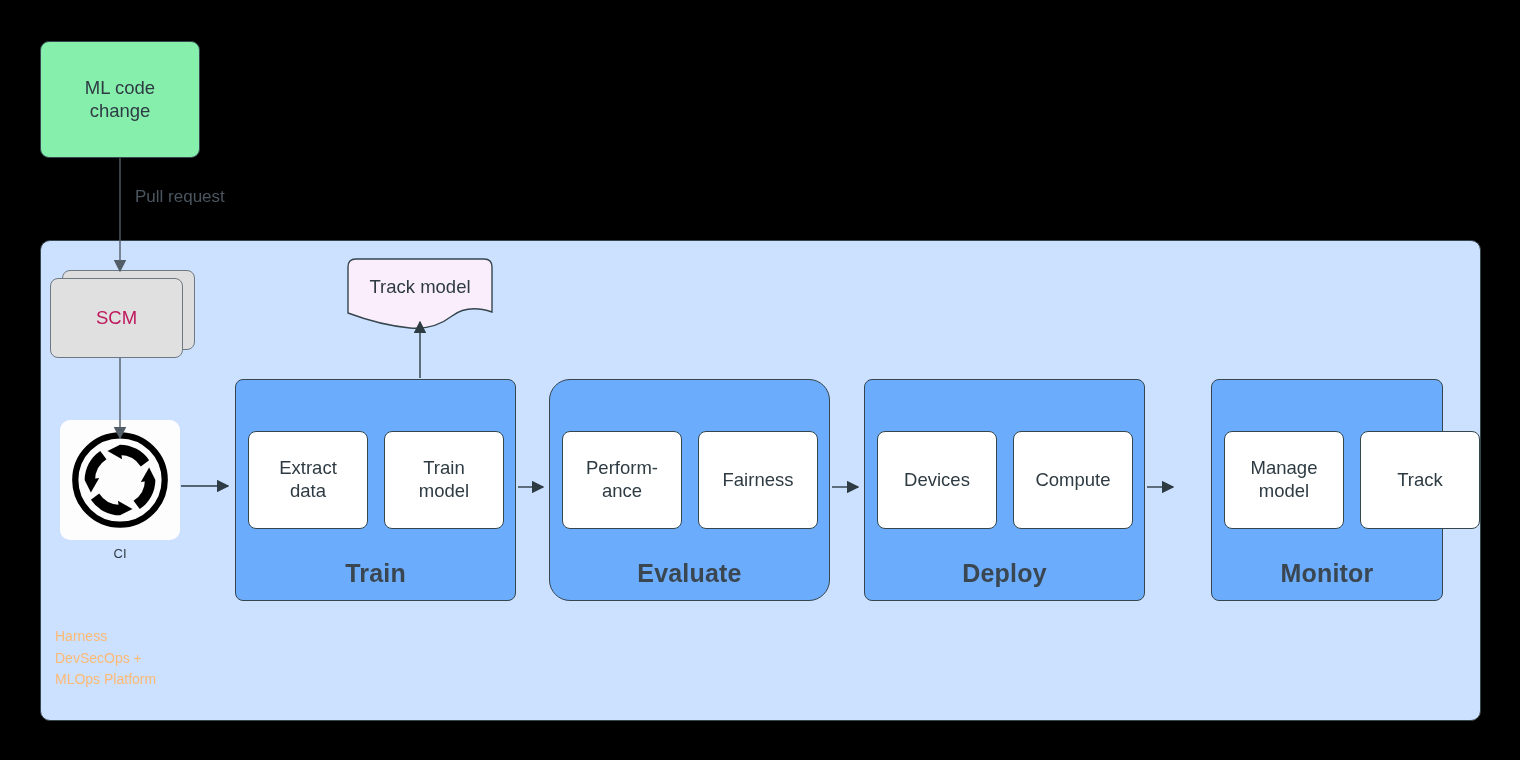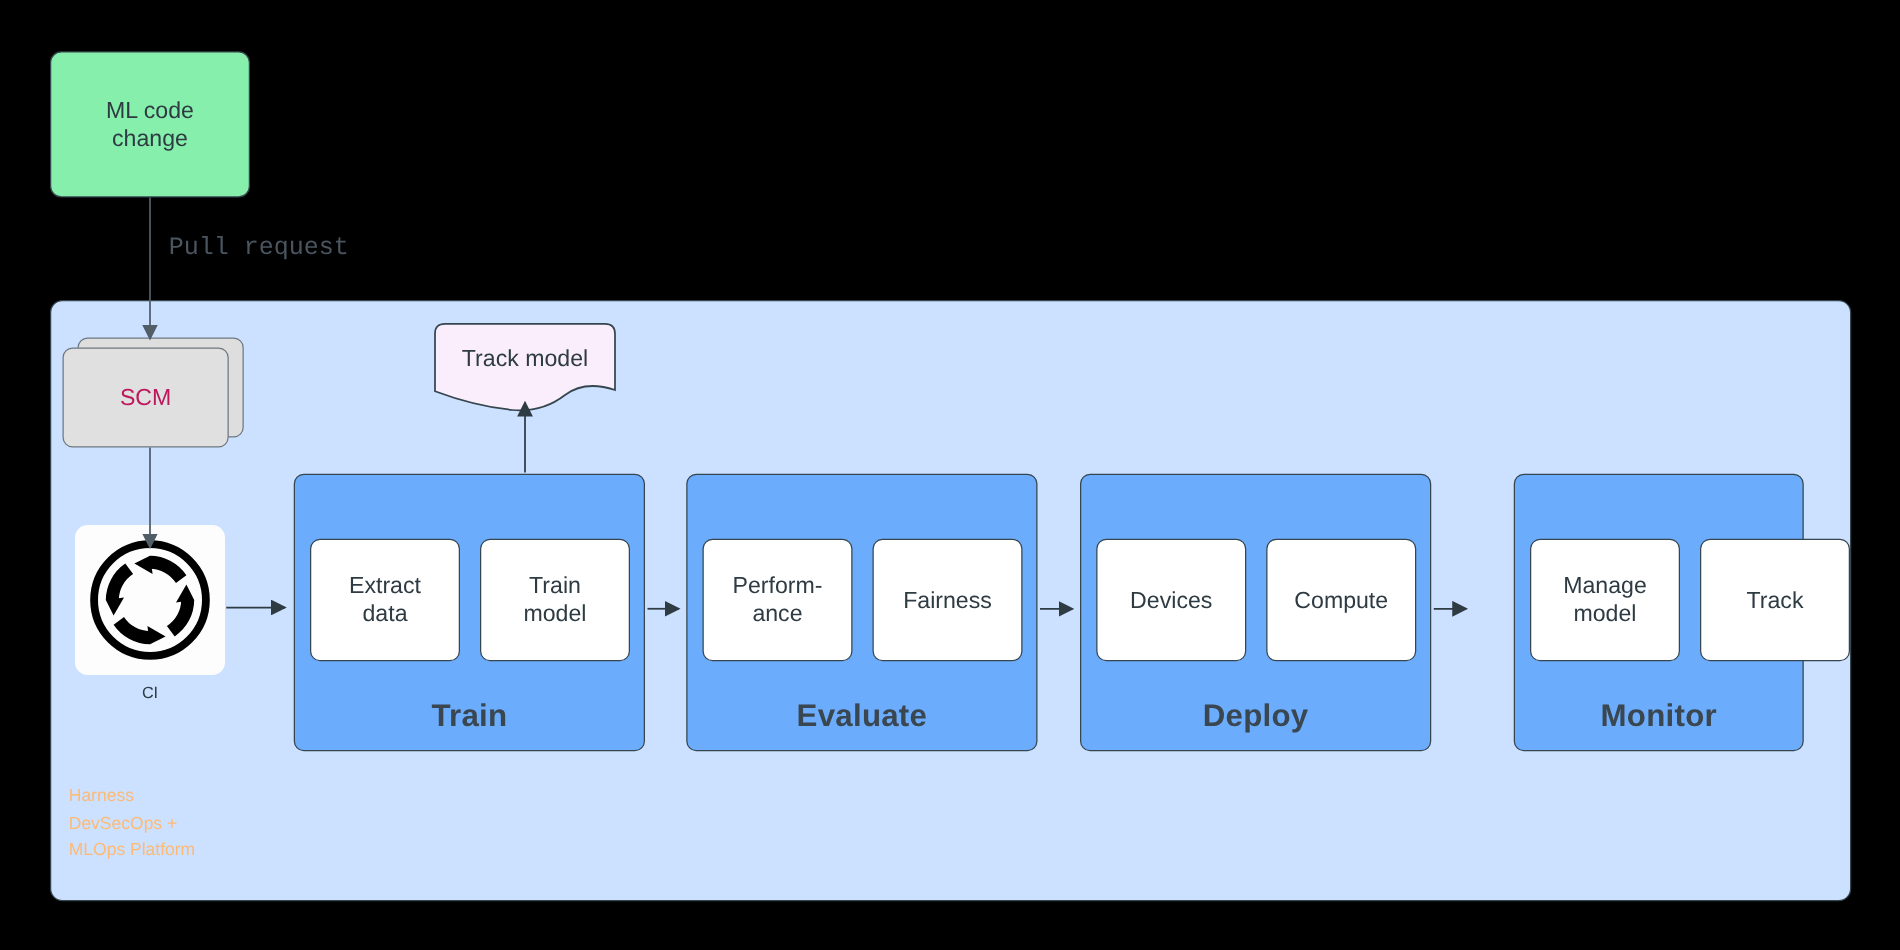--- a/index.html
+++ b/index.html
@@ -42,23 +42,22 @@
     background: #86efac;
     border: 1.4px solid #35464E;
     border-radius: 9px;
     font-size: 18.5px;
   }
 
   
   .edge-label {
     position: absolute;
     color: #4A5560;
-    font-size: 20px;
+    font-size: 17px;
     white-space: nowrap;
-    font-family: Liberation Mono, monospace;
   }
   .pull-request-label { left: 135px; top: 187px; }
 
   
   .platform {
     position: absolute;
     left: 40px;
     top: 240px;
     width: 1441px;
     height: 481px;
@@ -189,21 +188,21 @@
     justify-content: center;
     text-align: center;
     font-size: 18.5px;
     color: #2E3B43;
     line-height: 1.22;
     white-space: pre-line;
   }
 
   
   .stage-train    { left: 235px;  width: 281px; }
-  .stage-evaluate { left: 549px;  width: 281px; }
+  .stage-evaluate { left: 549px;  width: 281px; border-radius: 21px; }
   .stage-deploy   { left: 864px;  width: 281px; }
   .stage-monitor  { left: 1179px; width: 232px; margin-left: 32px; }
 
   
   .sub-a { left: 12px;  width: 120px; }
   .sub-b { left: 148px; width: 120px; }
 
   svg.overlay {
     position: absolute;
     left: 0;

